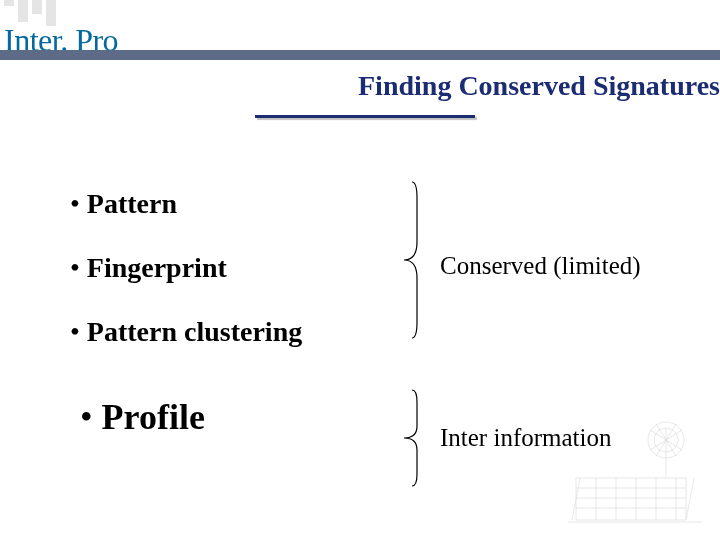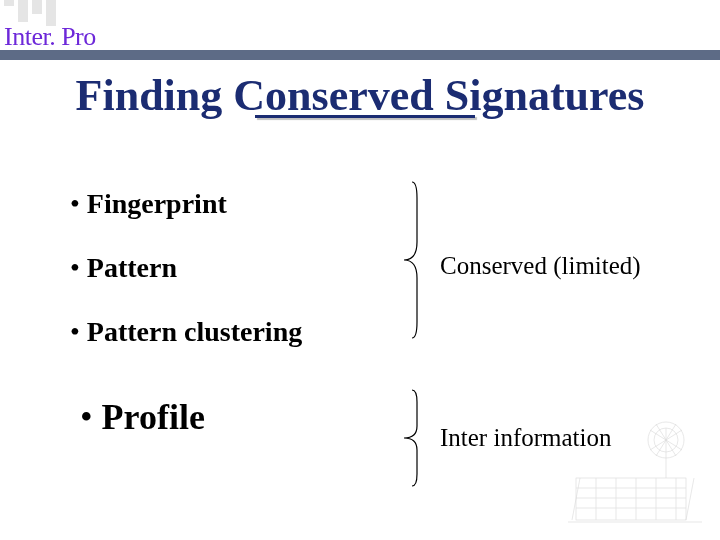--- a/index.html
+++ b/index.html
@@ -1,22 +1,22 @@
 <!DOCTYPE html>
 <html><head>
 <meta charset="utf-8">
 <style>
   * { margin:0; padding:0; box-sizing:border-box; }
   body { width:720px; height:540px; font-family:"Times New Roman",Times,serif; background:#fff; position:relative; overflow:hidden; }
   .logo-area { position:absolute; left:4px; top:0; }
   .logo-bars { display:flex; gap:4px; margin-bottom:-4px; }
   .bar { width:10px; background:#e5e5e5; }
-  .logo-text { font-size:26px; font-weight:500; letter-spacing:-0.5px; color:#6d28d9; }
+  .logo-text { font-size:32px; font-weight:500; letter-spacing:-0.5px; color:#0369a1; }
   .header-rule { position:absolute; left:0; top:50px; width:100%; border-top:10px solid #5d6b86; }
-  .title { position:absolute; width:100%; top:70px; text-align:center; font-size:44px; font-weight:bold; color:#1b2c72; }
+  .title { position:absolute; width:100%; top:70px; text-align:right; font-size:28px; font-weight:bold; color:#1b2c72; }
   .title-underline { position:absolute; left:255px; top:115px; width:220px; height:0; border-top:3px solid #1b2c72; box-shadow:2px 2px 1px rgba(0,0,0,.25); }
   .list { position:absolute; left:70px; top:188px; font-size:28px; }
   .list .item { margin-bottom:32px; }
   .list2 { position:absolute; left:80px; top:396px; font-size:36px; }
   .list2 .item { margin-bottom:30px; }
   .bold { font-weight:bold; }
   .brace1 { position:absolute; left:400px; top:180px; }
   .brace2 { position:absolute; left:400px; top:388px; }
   .label1 { position:absolute; left:440px; top:252px; font-size:25px; }
   .label2 { position:absolute; left:440px; top:424px; font-size:25px; }
@@ -34,22 +34,22 @@
   </div>
   <div class="logo-text">Inter. Pro</div>
 </div>
 
 <div class="header-rule"></div>
 
 <div class="title">Finding Conserved Signatures</div>
 <div class="title-underline"></div>
 
 <div class="list">
+  <div class="item">• <span class="bold">Pattern</span></div>
   <div class="item">• <span class="bold">Fingerprint</span></div>
-  <div class="item">• <span class="bold">Pattern</span></div>
   <div class="item">• <span class="bold">Pattern clustering</span></div>
 </div>
 
 <svg class="brace1" width="28" height="160">
   <path d="M8,2 Q3,2 3,18 L3,62 Q3,80 16,80 Q3,80 3,98 L3,142 Q3,158 8,158" stroke="#000" stroke-width="1.2" fill="none" transform="scale(-1,1) translate(-20,0)"></path>
 </svg>
 <div class="label1">Conserved (limited)</div>
 
 <div class="list2">
   <div class="item">• <span class="bold">Profile</span></div>

